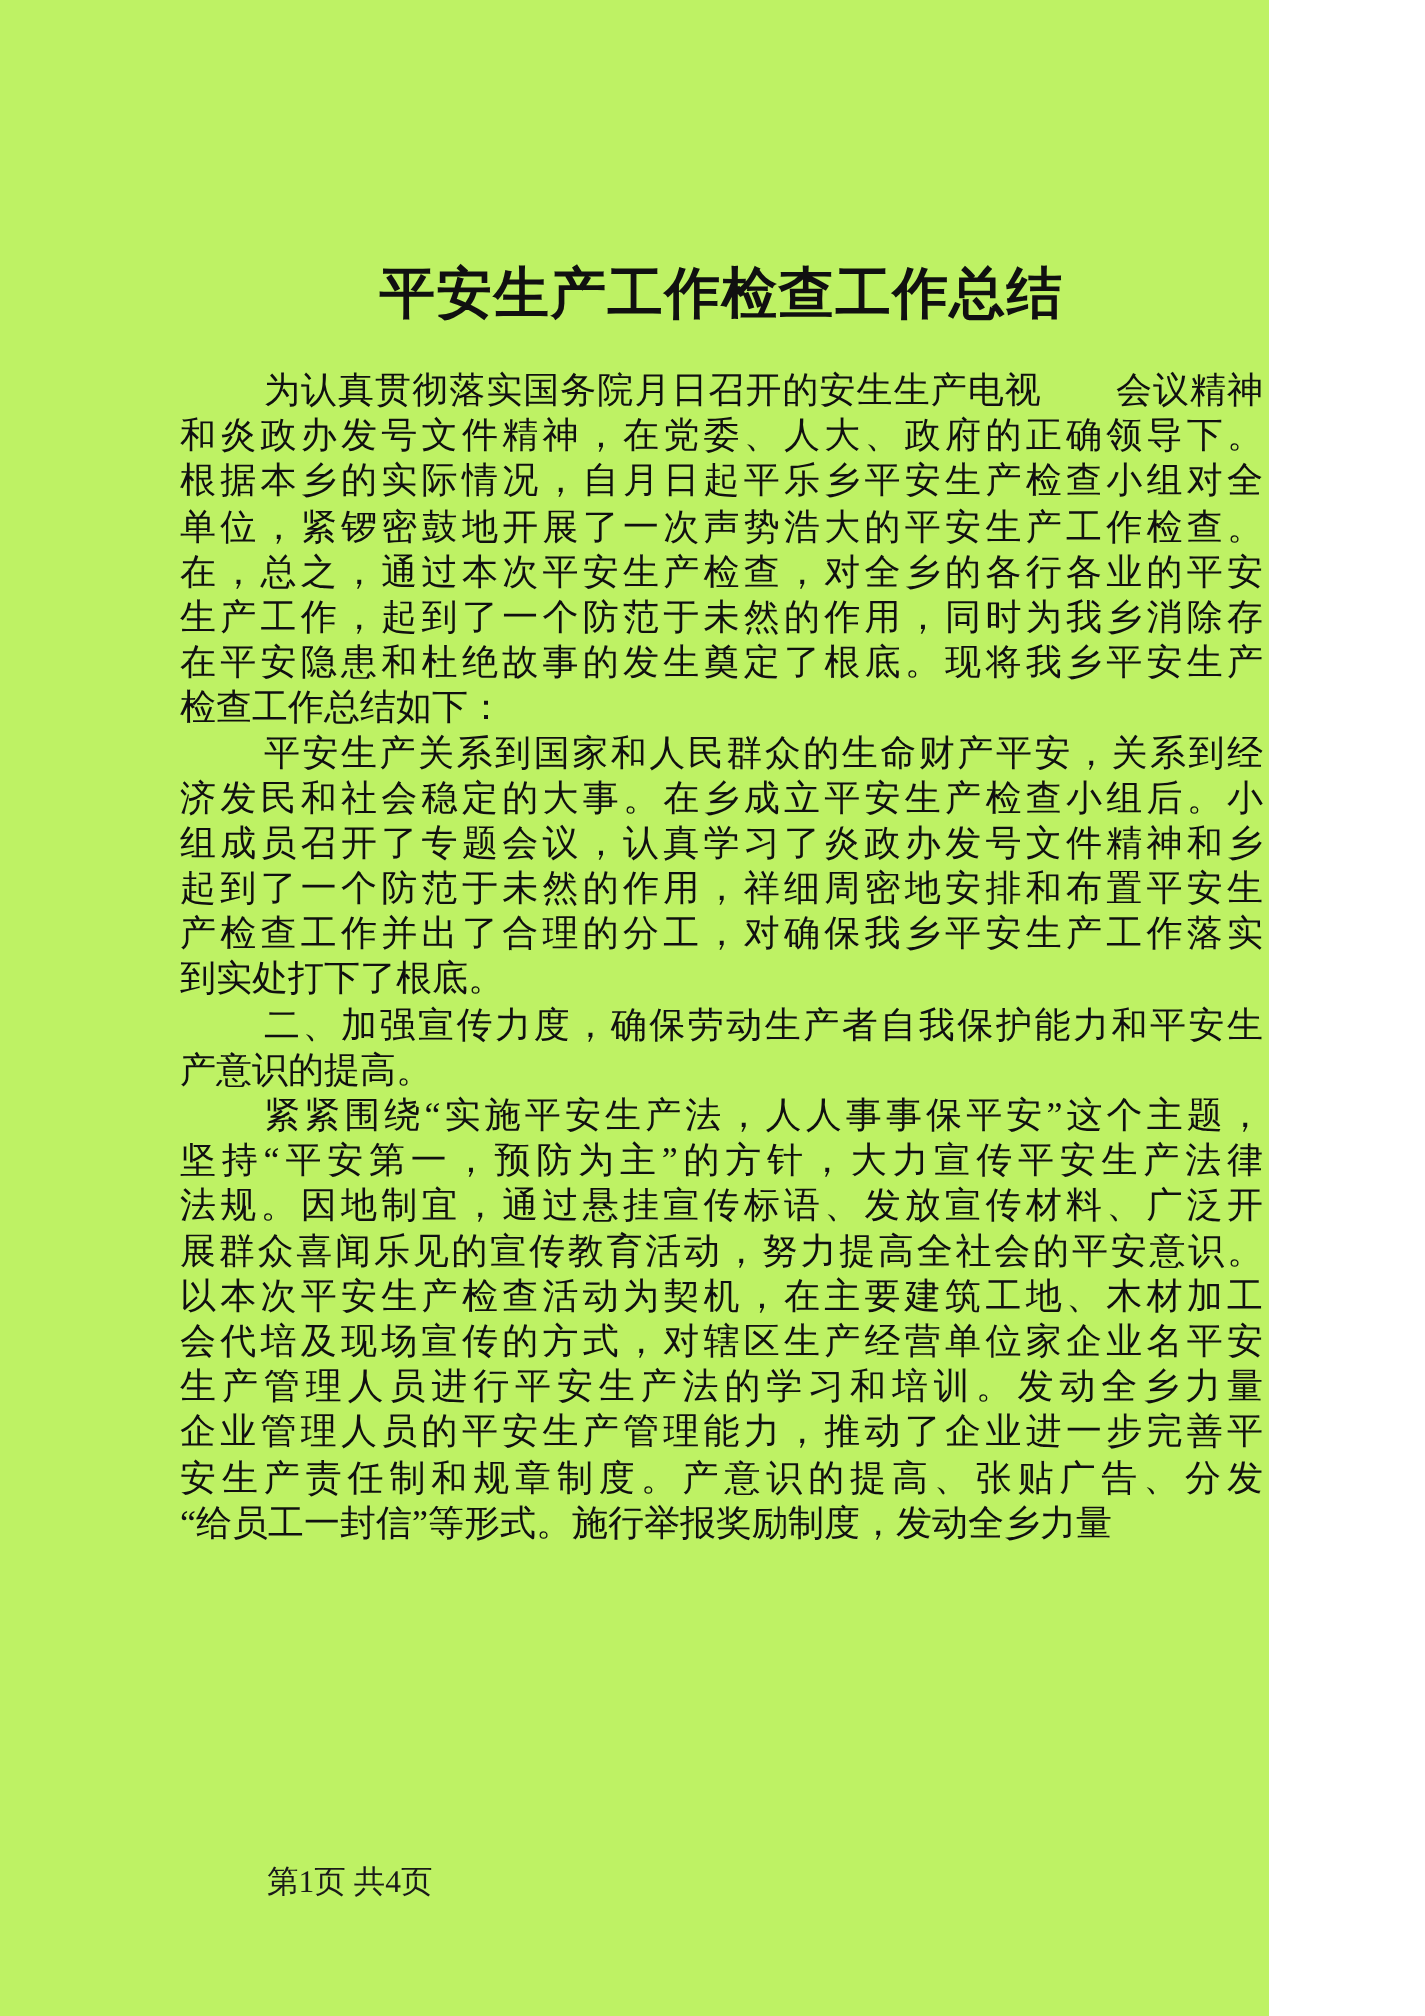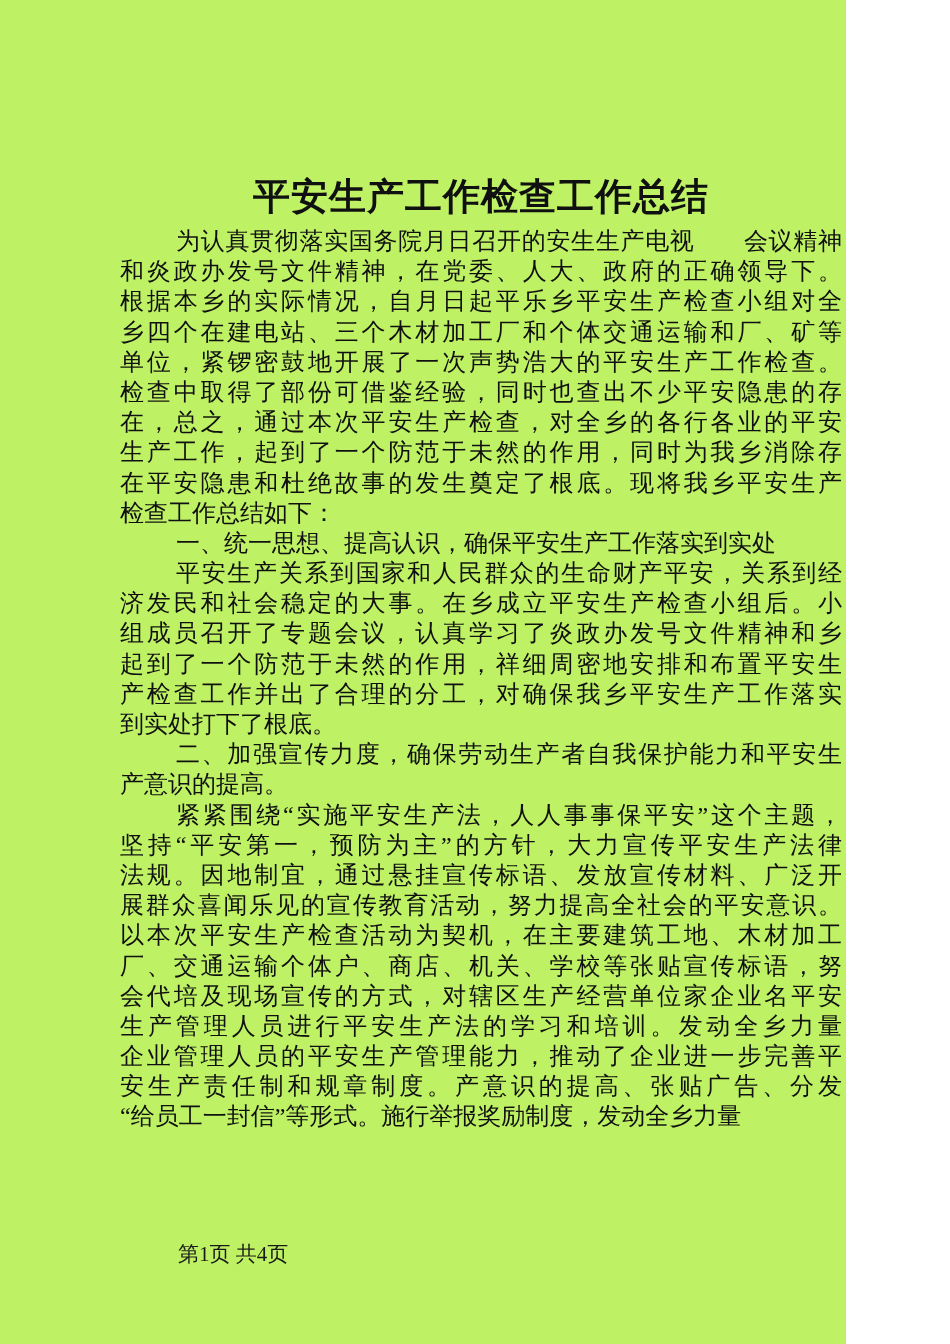--- a/index.html
+++ b/index.html
@@ -24,21 +24,21 @@
     width: 722px;
     margin: 0;
     font-size: 37px;
     font-weight: 700;
     letter-spacing: 1px;
     line-height: 50px;
     text-align: center;
   }
   .doc-body {
     position: absolute;
-    top: 226px;
+    top: 246px;
     left: 120px;
     width: 722px;
     font-size: 24px;
   }
   .para {
     margin: 0;
     padding: 0;
   }
   .line {
     height: 30.2px;
@@ -69,50 +69,44 @@
 <body>
 
 <div class="page">
   <h1 class="doc-title">平安生产工作检查工作总结</h1>
 
   <div class="doc-body">
       <div class="para">
         <div class="line">为认真贯彻落实国务院月日召开的安生生产电视　　会议精神</div>
         <div class="line">和炎政办发号文件精神，在党委、人大、政府的正确领导下。</div>
         <div class="line">根据本乡的实际情况，自月日起平乐乡平安生产检查小组对全</div>
-        <div class="line">乡四个在建电站、三个木材加工厂和个体交通运输和厂、矿等</div>
         <div class="line">单位，紧锣密鼓地开展了一次声势浩大的平安生产工作检查。</div>
-        <div class="line">检查中取得了部份可借鉴经验，同时也查出不少平安隐患的存</div>
         <div class="line">在，总之，通过本次平安生产检查，对全乡的各行各业的平安</div>
         <div class="line">生产工作，起到了一个防范于未然的作用，同时为我乡消除存</div>
         <div class="line">在平安隐患和杜绝故事的发生奠定了根底。现将我乡平安生产</div>
         <div class="line">检查工作总结如下：</div>
-      </div>
-      <div class="para">
-        <div class="line">一、统一思想、提高认识，确保平安生产工作落实到实处</div>
       </div>
       <div class="para">
         <div class="line">平安生产关系到国家和人民群众的生命财产平安，关系到经</div>
         <div class="line">济发民和社会稳定的大事。在乡成立平安生产检查小组后。小</div>
         <div class="line">组成员召开了专题会议，认真学习了炎政办发号文件精神和乡</div>
         <div class="line">起到了一个防范于未然的作用，祥细周密地安排和布置平安生</div>
         <div class="line">产检查工作并出了合理的分工，对确保我乡平安生产工作落实</div>
         <div class="line">到实处打下了根底。</div>
       </div>
       <div class="para">
         <div class="line">二、加强宣传力度，确保劳动生产者自我保护能力和平安生</div>
         <div class="line">产意识的提高。</div>
       </div>
       <div class="para">
         <div class="line">紧紧围绕“实施平安生产法，人人事事保平安”这个主题，</div>
         <div class="line">坚持“平安第一，预防为主”的方针，大力宣传平安生产法律</div>
         <div class="line">法规。因地制宜，通过悬挂宣传标语、发放宣传材料、广泛开</div>
         <div class="line">展群众喜闻乐见的宣传教育活动，努力提高全社会的平安意识。</div>
         <div class="line">以本次平安生产检查活动为契机，在主要建筑工地、木材加工</div>
-        <div class="line">厂、交通运输个体户、商店、机关、学校等张贴宣传标语，努</div>
         <div class="line">会代培及现场宣传的方式，对辖区生产经营单位家企业名平安</div>
         <div class="line">生产管理人员进行平安生产法的学习和培训。发动全乡力量</div>
         <div class="line">企业管理人员的平安生产管理能力，推动了企业进一步完善平</div>
         <div class="line">安生产责任制和规章制度。产意识的提高、张贴广告、分发</div>
         <div class="line">“给员工一封信”等形式。施行举报奖励制度，发动全乡力量</div>
       </div>
     </div>
 
   <div class="page-footer">
     <span>第1页  共4页</span>

